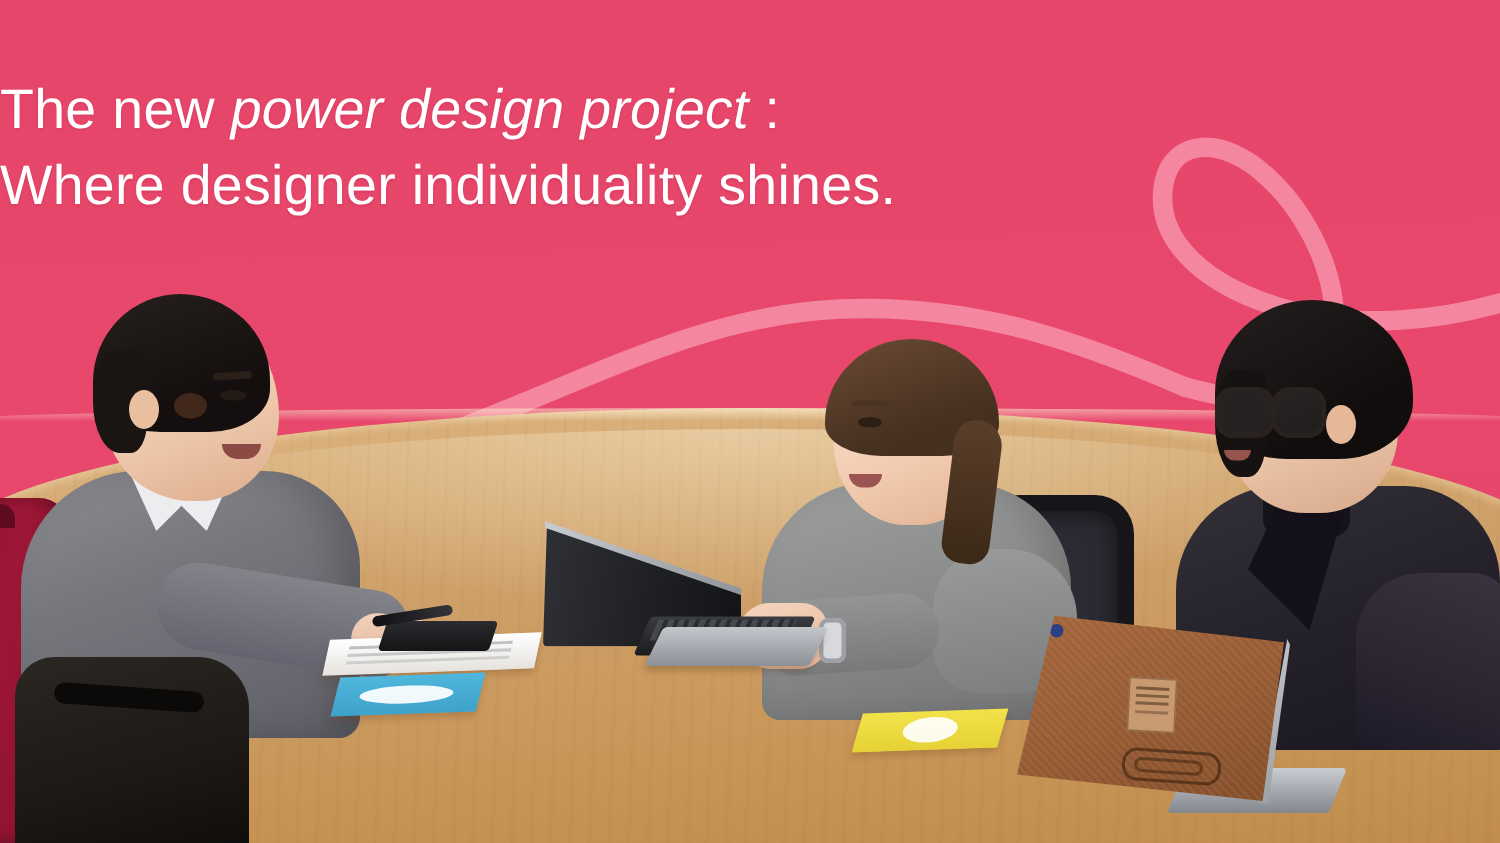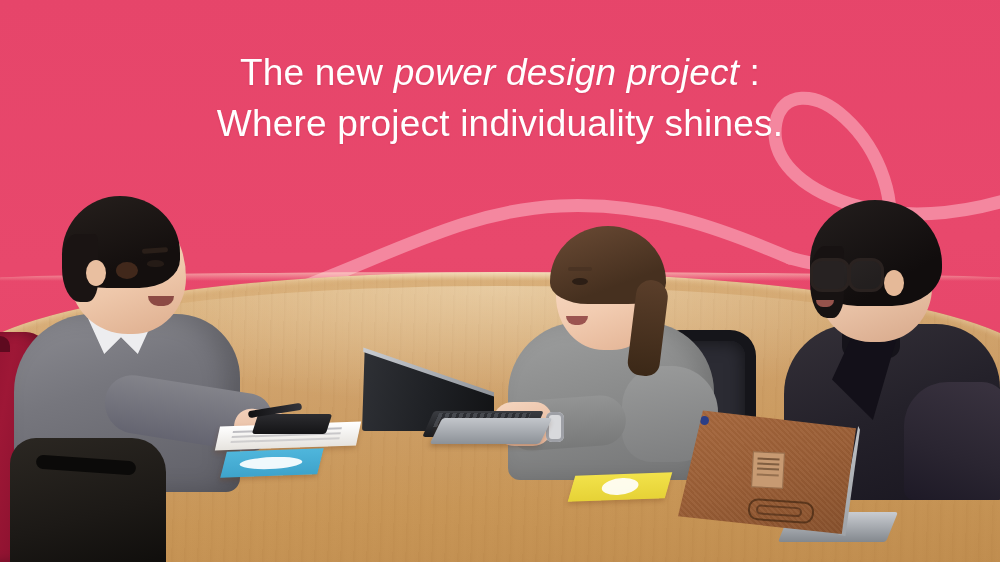--- a/index.html
+++ b/index.html
@@ -29,21 +29,21 @@
     position: absolute;
     inset: 0;
   }
 
   
   .headline {
     position: absolute;
     left: 0;
     right: 0;
     top: 47px;
-    text-align: center;
+    text-align: left;
     color: #FFFFFF;
     font-size: 37px;
     line-height: 51px;
     font-weight: 300;
     letter-spacing: 0.2px;
     text-shadow: 0 1px 2px rgba(150, 20, 50, 0.18);
     z-index: 30;
     pointer-events: none;
   }
   .headline .ln { display: block; white-space: pre; }
@@ -474,21 +474,21 @@
       <path d="M -20 378 C 90 372, 190 330, 300 288 C 400 250, 470 210, 560 206
                C 650 202, 720 228, 790 258"></path>
       <path d="M 790 258 C 840 272, 870 268, 884 240 C 900 206, 880 150, 845 118
                C 815 90, 782 92, 776 122 C 769 158, 800 188, 850 204
                C 900 220, 960 216, 1020 196"></path>
     </g>
   </svg>
 
   <div class="headline">
     <span class="ln"><span>The new </span><em>power design project</em><span> :</span></span>
-    <span class="ln">Where project individuality shines.</span>
+    <span class="ln">Where designer individuality shines.</span>
   </div>
 
   <div class="chair-mid">
     <div class="rim"></div>
   </div>
   <div class="chair-right"></div>
 
   <div class="person" id="person-left">
     <div class="body"></div>
     <div class="collar"></div>

